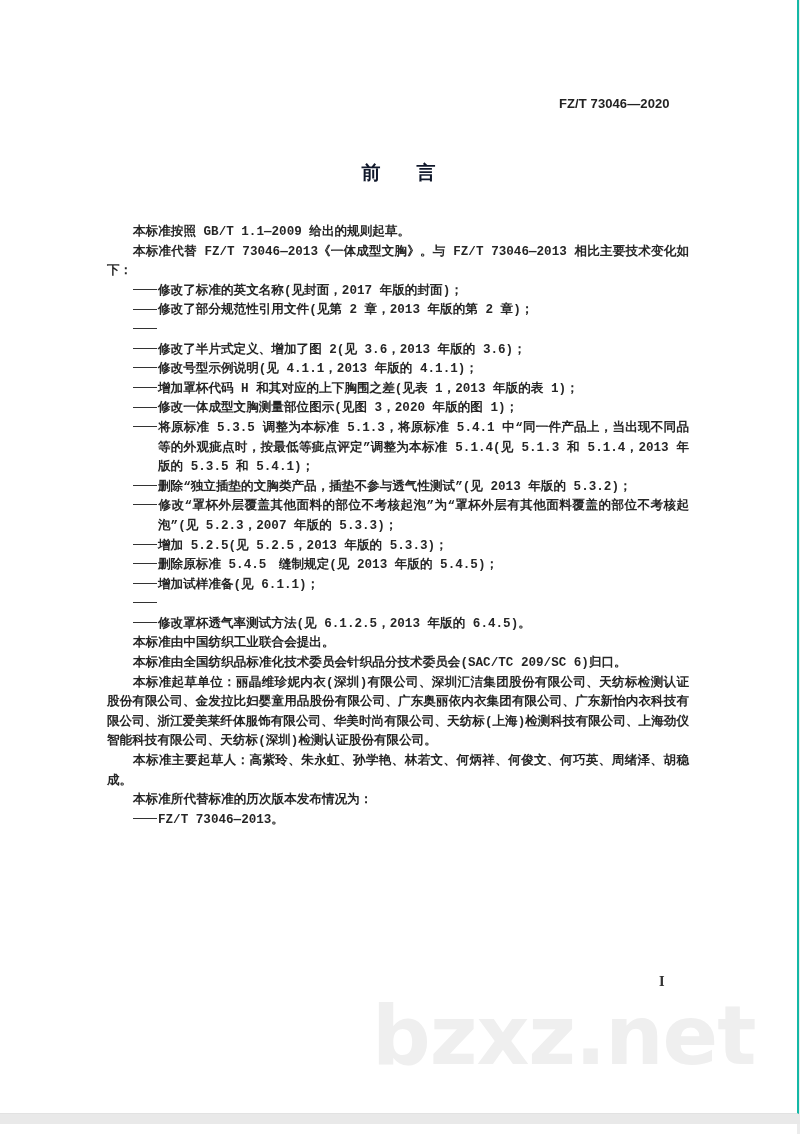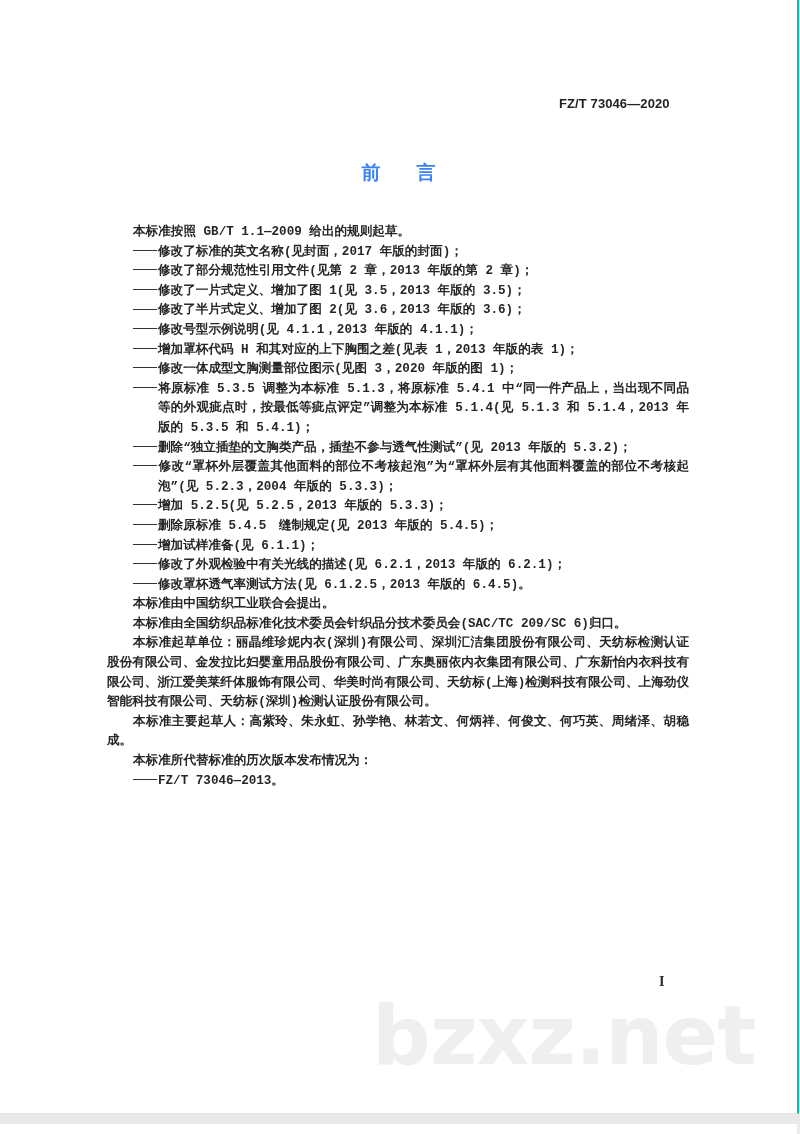--- a/index.html
+++ b/index.html
@@ -28,21 +28,21 @@
   .std-code {
     position: absolute; top: 96px; left: 559px;
     font-family: "Liberation Sans", sans-serif;
     font-weight: bold; font-size: 13px; letter-spacing: 0.1px;
     color: #222;
   }
   .title {
     position: absolute; top: 160px; left: 0; width: 797px;
     text-align: center;
     font-family: "DejaVu Sans", sans-serif;
-    font-weight: bold; font-size: 19px; color: #3b82f6;
+    font-weight: bold; font-size: 19px; color: #0f172a;
   }
   .title span { display: inline-block; }
   .title .gap { width: 36px; }
   .body {
     position: absolute; top: 223px; left: 107px; width: 582px;
     font-size: 12.6px; line-height: 19.6px;
     font-family: Liberation Mono, monospace;
     font-weight: bold;
     color: #262626;
   }
@@ -69,35 +69,36 @@
 
 <div class="page">
   <div class="std-code">FZ/T 73046—2020</div>
 
   <div class="title">
     <span>前</span><span class="gap"></span><span>言</span>
   </div>
 
   <div class="body">
     <p class="p">本标准按照 GB/T 1.1—2009 给出的规则起草。</p>
+    <p class="p">本标准代替 FZ/T 73046—2013《一体成型文胸》。与 FZ/T 73046—2013 相比主要技术变化如下：</p>
 
     <p class="item"><span class="dash"></span><span>修改了标准的英文名称(见封面，2017 年版的封面)；</span></p>
     <p class="item"><span class="dash"></span><span>修改了部分规范性引用文件(见第 2 章，2013 年版的第 2 章)；</span></p>
-    <p class="item"><span class="dash"></span><span>修改了一片式定义、增加了图 1(见 3.5，2013 年版的 3.5)；</span></p>
+    <p class="item"><span class="dash"></span></p>
     <p class="item"><span class="dash"></span><span>修改了半片式定义、增加了图 2(见 3.6，2013 年版的 3.6)；</span></p>
     <p class="item"><span class="dash"></span><span>修改号型示例说明(见 4.1.1，2013 年版的 4.1.1)；</span></p>
     <p class="item"><span class="dash"></span><span>增加罩杯代码 H 和其对应的上下胸围之差(见表 1，2013 年版的表 1)；</span></p>
     <p class="item"><span class="dash"></span><span>修改一体成型文胸测量部位图示(见图 3，2020 年版的图 1)；</span></p>
     <p class="item"><span class="dash"></span><span>将原标准 5.3.5 调整为本标准 5.1.3，将原标准 5.4.1 中“同一件产品上，当出现不同品等的外观疵点时，按最低等疵点评定”调整为本标准 5.1.4(见 5.1.3 和 5.1.4，2013 年版的 5.3.5 和 5.4.1)；</span></p>
     <p class="item"><span class="dash"></span><span>删除“独立插垫的文胸类产品，插垫不参与透气性测试”(见 2013 年版的 5.3.2)；</span></p>
-    <p class="item"><span class="dash"></span><span>修改“罩杯外层覆盖其他面料的部位不考核起泡”为“罩杯外层有其他面料覆盖的部位不考核起泡”(见 5.2.3，2004 年版的 5.3.3)；</span></p>
+    <p class="item"><span class="dash"></span><span>修改“罩杯外层覆盖其他面料的部位不考核起泡”为“罩杯外层有其他面料覆盖的部位不考核起泡”(见 5.2.3，2007 年版的 5.3.3)；</span></p>
     <p class="item"><span class="dash"></span><span>增加 5.2.5(见 5.2.5，2013 年版的 5.3.3)；</span></p>
     <p class="item"><span class="dash"></span><span>删除原标准 5.4.5　缝制规定(见 2013 年版的 5.4.5)；</span></p>
     <p class="item"><span class="dash"></span><span>增加试样准备(见 6.1.1)；</span></p>
-    <p class="item"><span class="dash"></span><span>修改了外观检验中有关光线的描述(见 6.2.1，2013 年版的 6.2.1)；</span></p>
+    <p class="item"><span class="dash"></span></p>
     <p class="item"><span class="dash"></span><span>修改罩杯透气率测试方法(见 6.1.2.5，2013 年版的 6.4.5)。</span></p>
 
     <p class="p">本标准由中国纺织工业联合会提出。</p>
     <p class="p">本标准由全国纺织品标准化技术委员会针织品分技术委员会(SAC/TC 209/SC 6)归口。</p>
     <p class="p">本标准起草单位：丽晶维珍妮内衣(深圳)有限公司、深圳汇洁集团股份有限公司、天纺标检测认证股份有限公司、金发拉比妇婴童用品股份有限公司、广东奥丽依内衣集团有限公司、广东新怡内衣科技有限公司、浙江爱美莱纤体服饰有限公司、华美时尚有限公司、天纺标(上海)检测科技有限公司、上海劲仪智能科技有限公司、天纺标(深圳)检测认证股份有限公司。</p>
     <p class="p">本标准主要起草人：高紫玲、朱永虹、孙学艳、林若文、何炳祥、何俊文、何巧英、周绪泽、胡稳成。</p>
     <p class="p">本标准所代替标准的历次版本发布情况为：</p>
     <p class="item"><span class="dash"></span><span>FZ/T 73046—2013。</span></p>
   </div>
 

